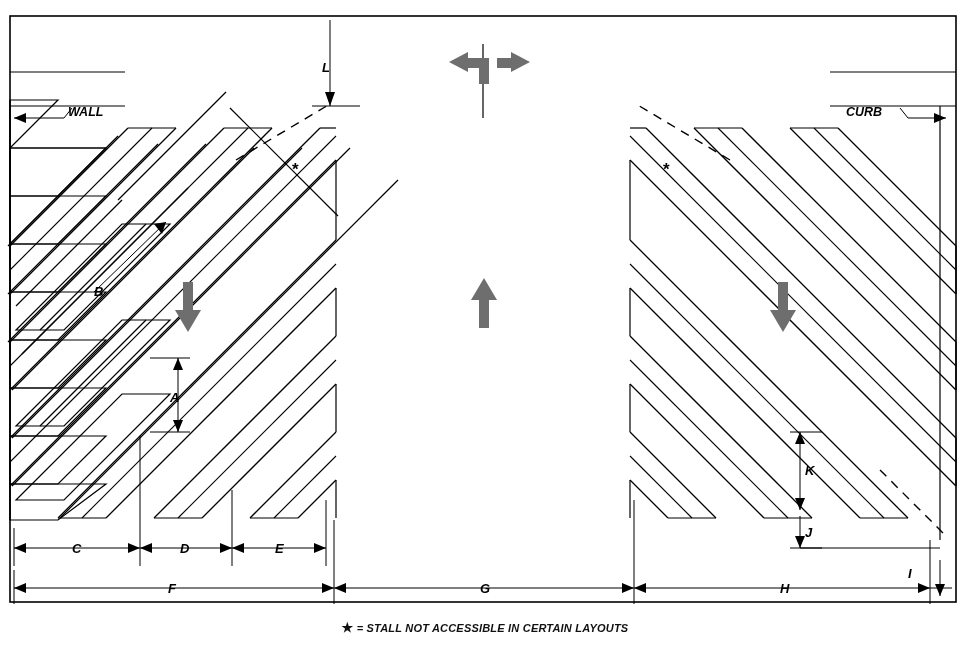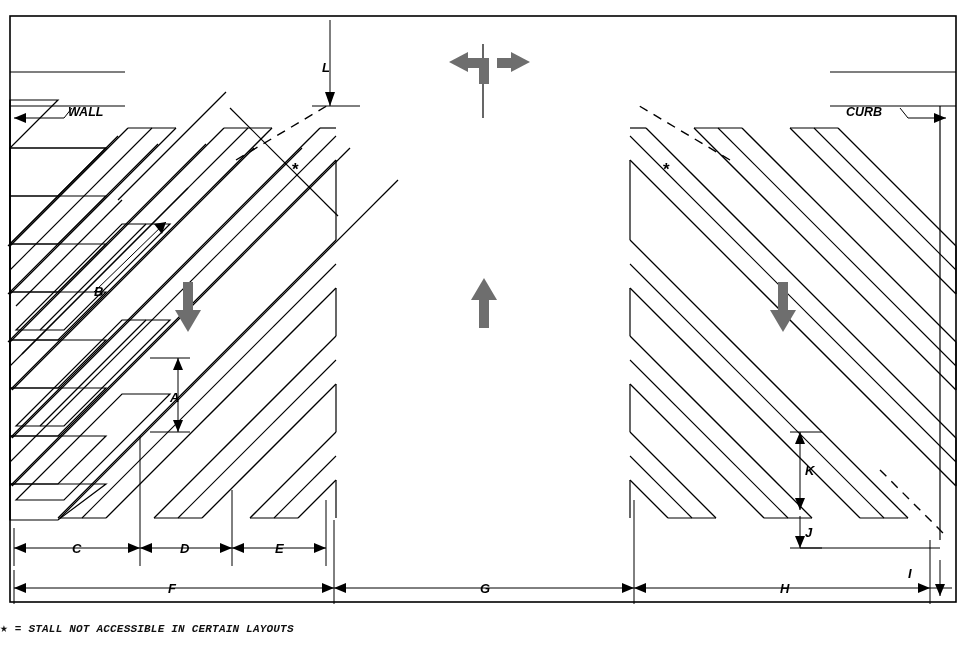--- a/index.html
+++ b/index.html
@@ -22,27 +22,26 @@
     left: 0;
     top: 0;
     width: 970px;
     height: 647px;
   }
   .note {
     position: absolute;
     left: 0;
     top: 620px;
     width: 970px;
-    text-align: left;
+    text-align: center;
     font-size: 11px;
     font-style: italic;
     font-weight: bold;
     letter-spacing: 0.2px;
     color: #111111;
-    font-family: Liberation Mono, monospace;
   }
   .note .star {
     font-style: normal;
     font-size: 13px;
   }
 </style>
 </head>
 <body>
 
 <div id="root">

